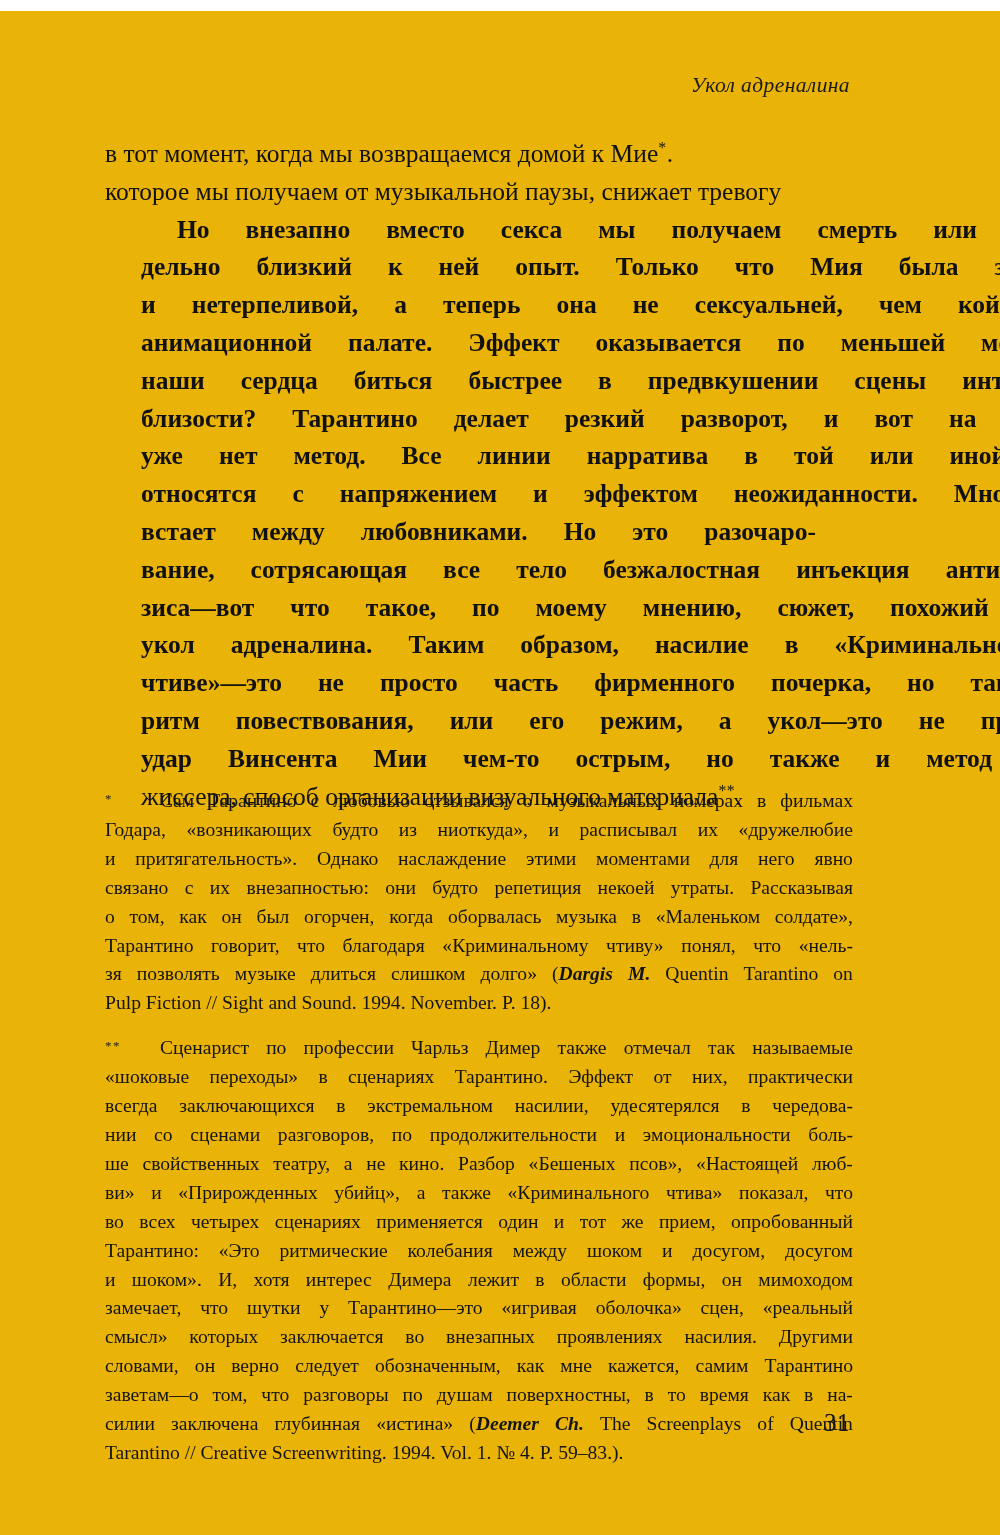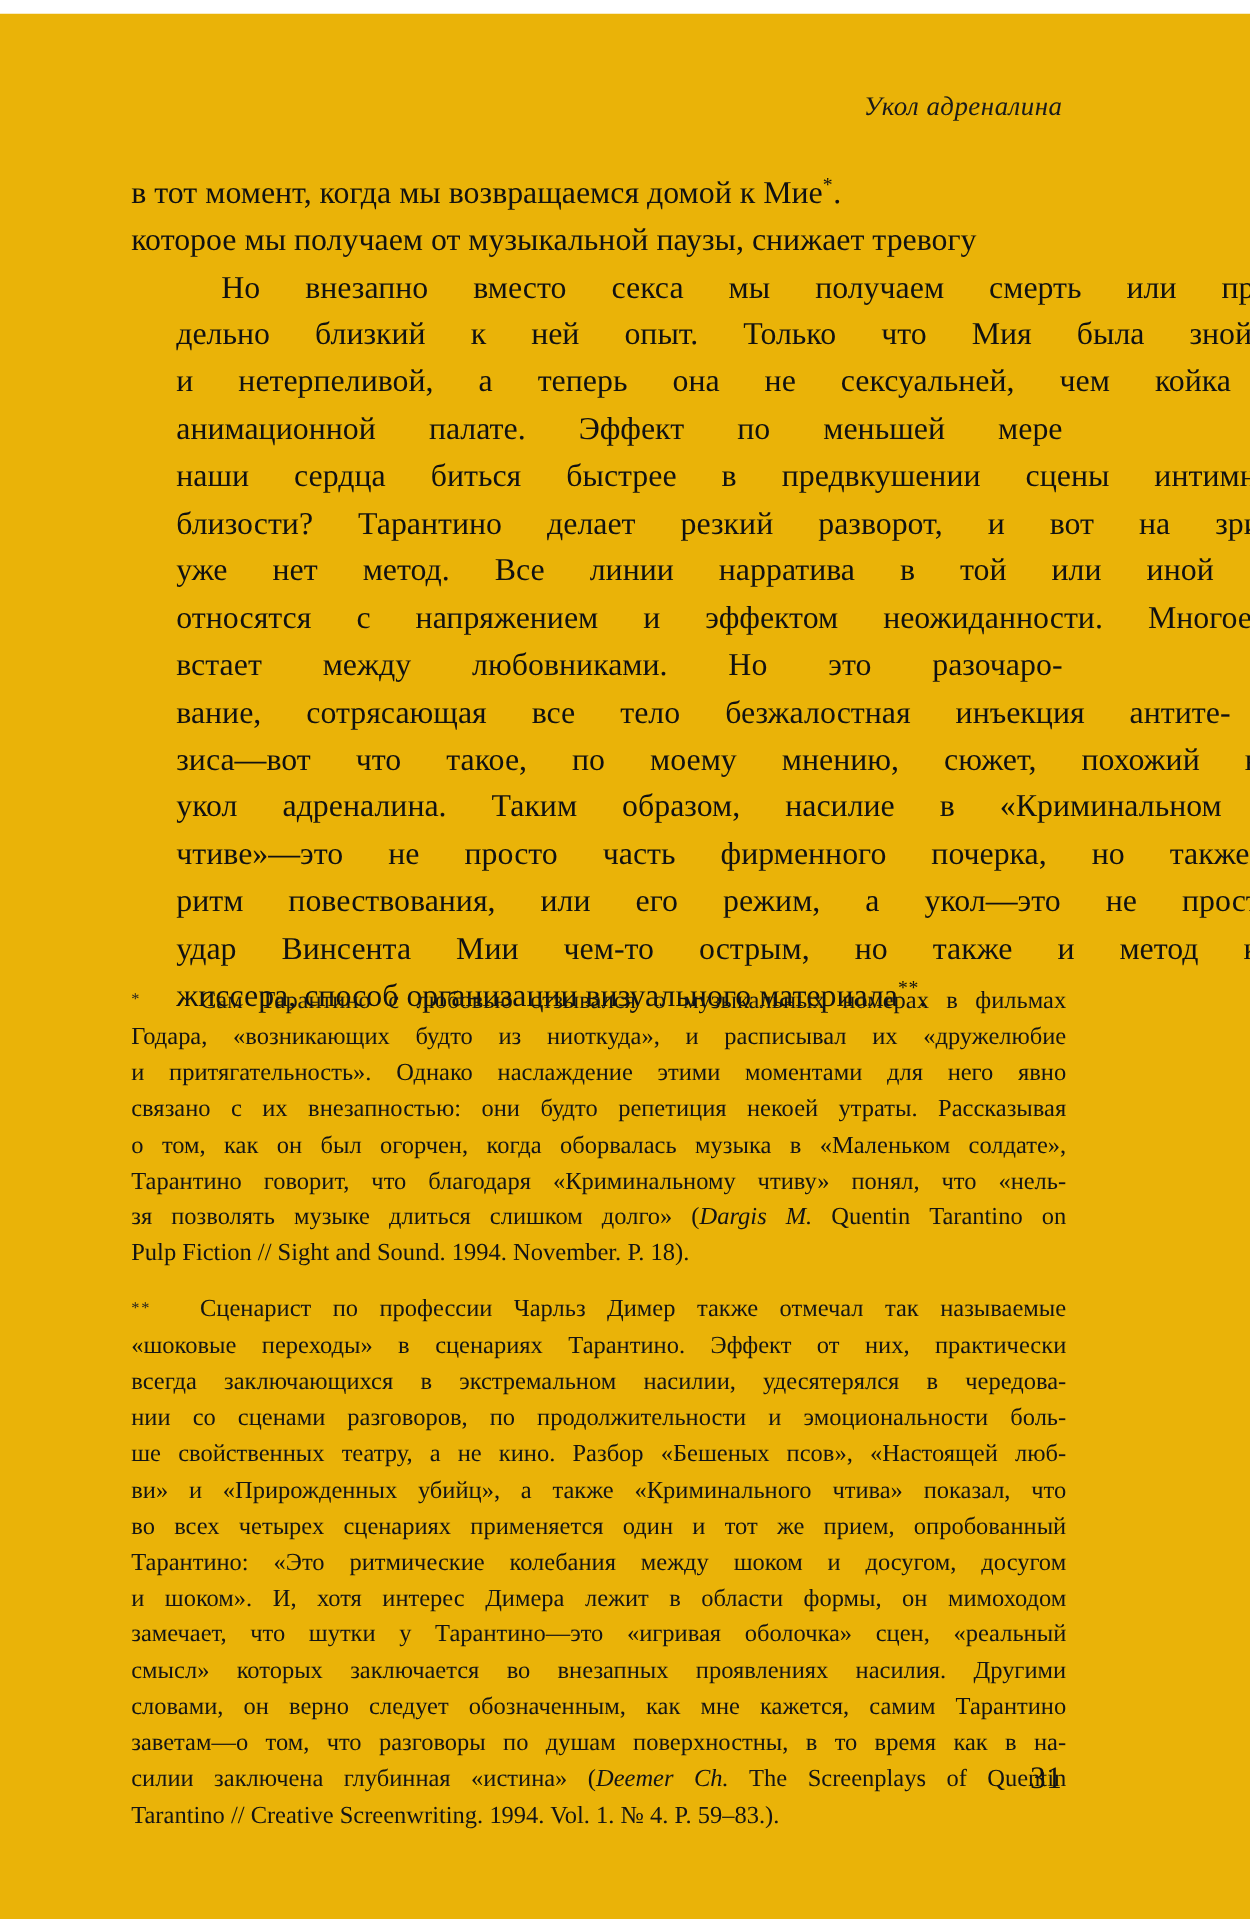--- a/index.html
+++ b/index.html
@@ -56,22 +56,22 @@
   .body-par + .body-par {
     text-indent: 36px;
   }
   .body-par .ln {
     display: block;
     white-space: nowrap;
   }
   
   .body-par .ln.j {
     display: flex;
-    justify-content: space-between;
     white-space: nowrap;
+    font-weight: bold;
   }
   .body-par .ln.j.ind {
     padding-left: 36px;
   }
   sup.fn-ref {
     font-size: 0.62em;
     vertical-align: super;
     line-height: 0;
     letter-spacing: 0.5px;
   }
@@ -109,21 +109,21 @@
   }
   .footnote .ln.j {
     display: flex;
     justify-content: space-between;
     white-space: nowrap;
   }
   .footnote .ln.first,
   .footnote .ln.j.first {
     padding-left: 55px;
   }
-  .it { font-style: italic; }
+  .it { font-style: italic; font-weight: bold; }
 
   
   .folio {
     position: absolute;
     left: 105px;
     top: 1398px;
     width: 745px;
     text-align: right;
     font-size: 25px;
     letter-spacing: 0.5px;
@@ -175,20 +175,21 @@
           <span>не</span>
           <span>сексуальней,</span>
           <span>чем</span>
           <span>койка</span>
           <span>в</span>
         </span>
         <span class="ln j">
           <span>анимационной</span>
           <span>палате.</span>
           <span>Эффект</span>
+          <span>оказывается</span>
           <span>по</span>
           <span>меньшей</span>
           <span>мере</span>
         </span>
         <span class="ln j">
           <span>наши</span>
           <span>сердца</span>
           <span>биться</span>
           <span>быстрее</span>
           <span>в</span>

